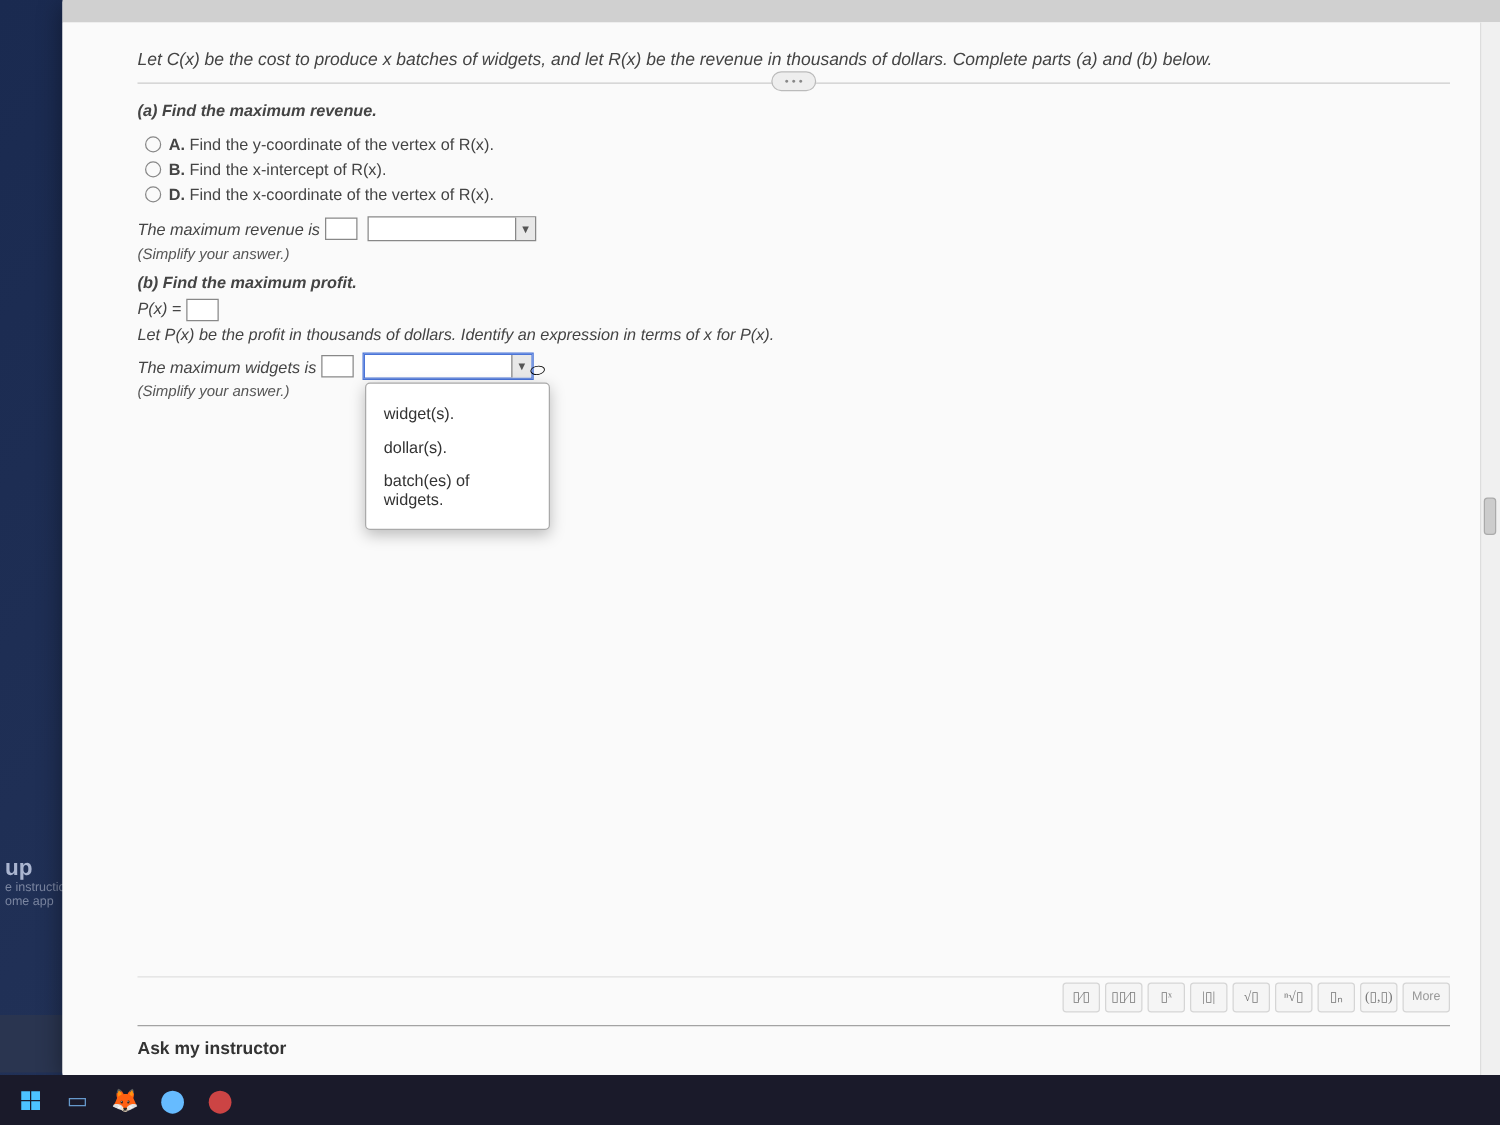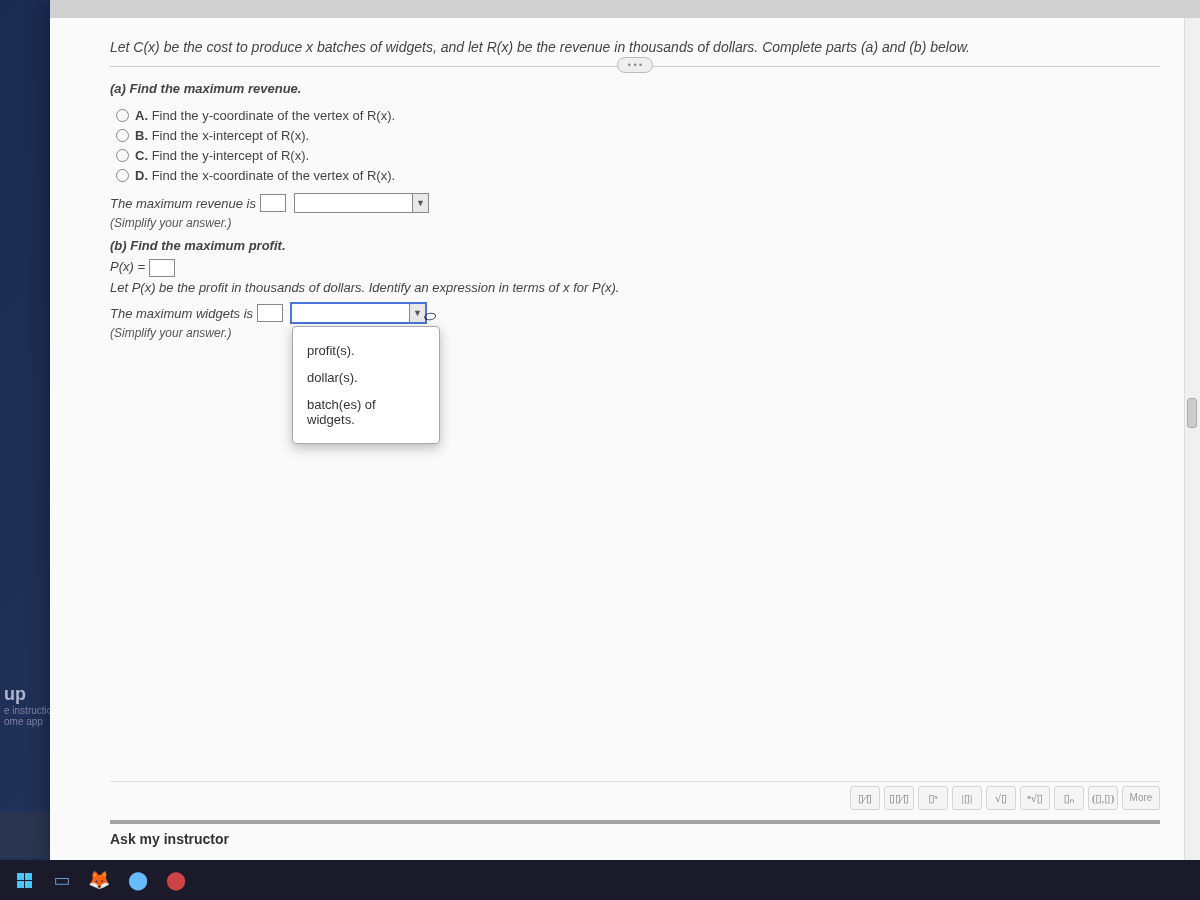--- a/index.html
+++ b/index.html
@@ -228,21 +228,21 @@
     font-size: 10px;
     font-family: Arial,sans-serif;
     color: #999;
   }
   .ask-bar {
     position: absolute;
     bottom: 6px;
     left: 60px;
     right: 40px;
     height: 34px;
-    border-top: 4px solid #a3a3a3;
+    border-top: 1px solid #a3a3a3;
     display: flex;
     align-items: center;
   }
   .ask-btn {
     font-size: 14px;
     font-weight: bold;
     color: #333;
     padding: 6px 0;
   }
   .right-scroll {
@@ -323,24 +323,20 @@
           <div class="choice">
             <span class="radio"></span>
             <span><b>A.</b> <span>Find the y-coordinate of the vertex of R(x).</span></span>
           </div>
           <div class="choice">
             <span class="radio"></span>
             <span><b>B.</b> <span>Find the x-intercept of R(x).</span></span>
           </div>
           <div class="choice">
             <span class="radio"></span>
-            <span><b>C.</b> <span>Find the y-intercept of R(x).</span></span>
-          </div>
-          <div class="choice">
-            <span class="radio"></span>
             <span><b>D.</b> <span>Find the x-coordinate of the vertex of R(x).</span></span>
           </div>
         </div>
 
         <div class="answer-line">
           <span>The maximum revenue is</span>
           <span class="input-num small"></span>
           <span class="dropdown" style="margin-left:4px;">
             <span class="dd-arrow">▼</span>
           </span>
@@ -354,21 +350,21 @@
         </p>
         <p>Let P(x) be the profit in thousands of dollars. Identify an expression in terms of x for P(x).</p>
 
         <div class="answer-line" style="margin-top:8px;">
           <span>The maximum widgets is</span>
           <span class="input-num small"></span>
           <span class="dropdown focused" style="margin-left:4px;position:relative;">
             <span class="dd-arrow">▼</span>
             <span class="cursor">⬭</span>
             <div class="dd-menu">
-              <div class="dd-item">profit(s).</div>
+              <div class="dd-item">widget(s).</div>
               <div class="dd-item">dollar(s).</div>
               <div class="dd-item">batch(es) of widgets.</div>
             </div>
           </span>
         </div>
         <p class="help-txt">(Simplify your answer.)</p>
       </div>
 
       <div class="footer-bar">
         <div class="math-palette">

